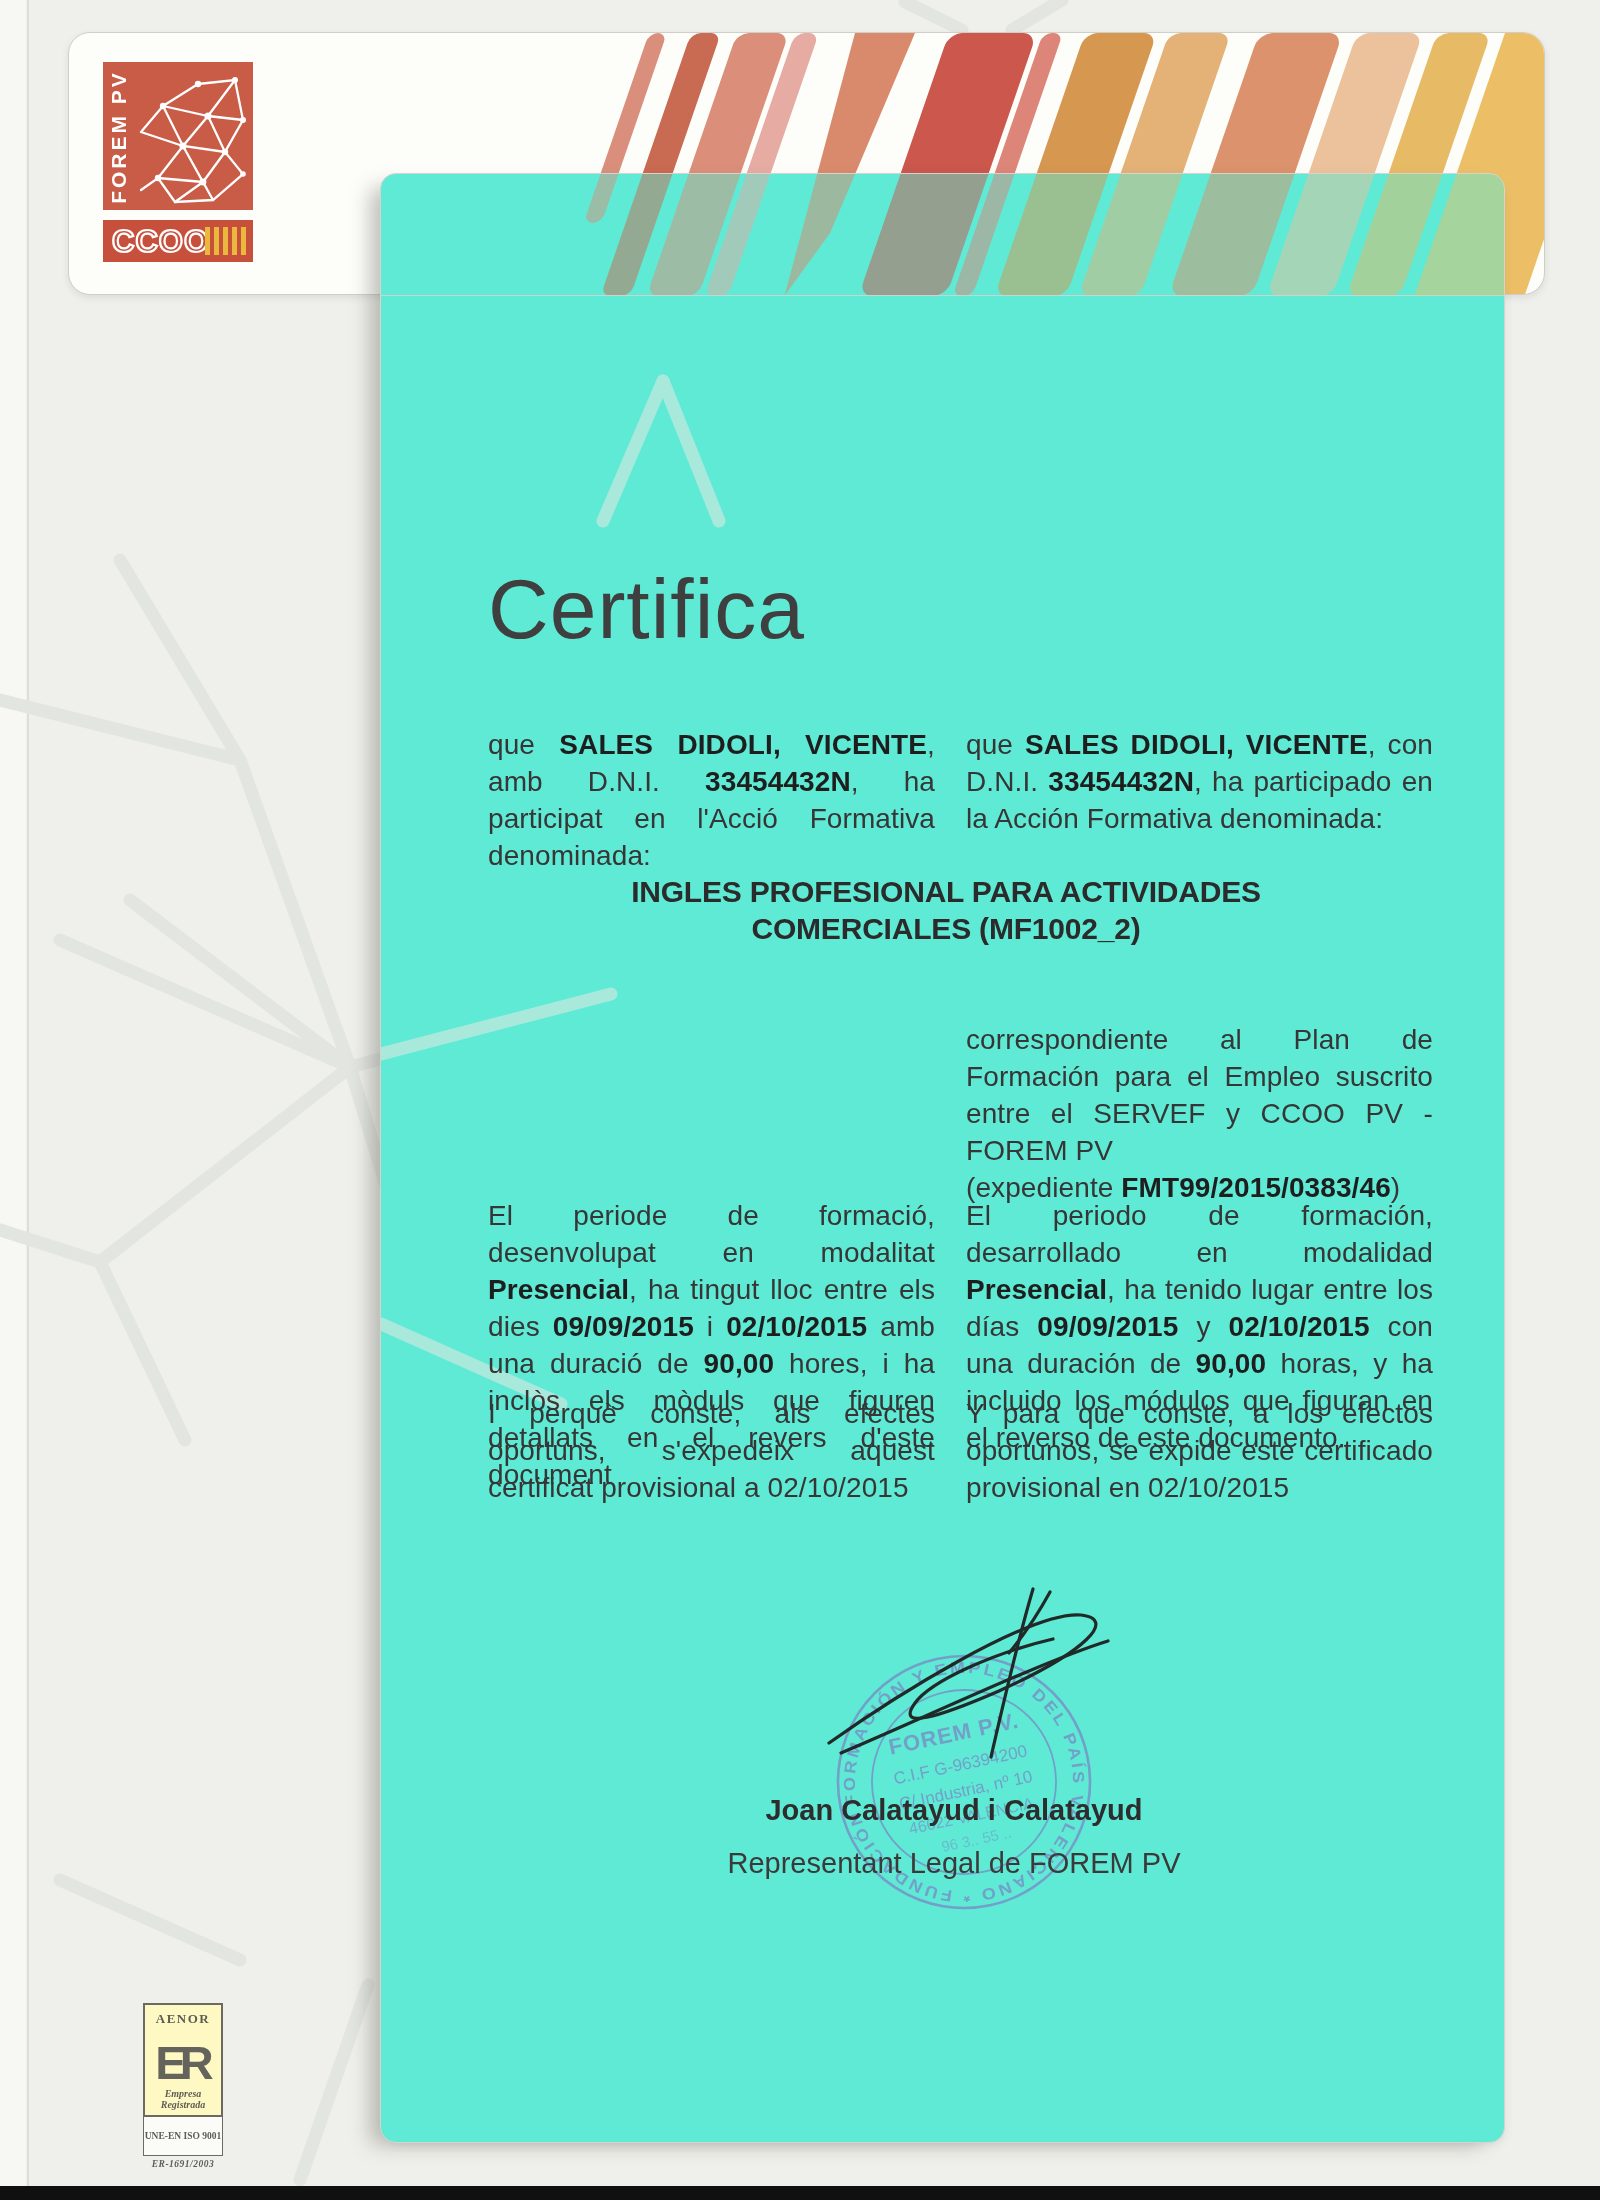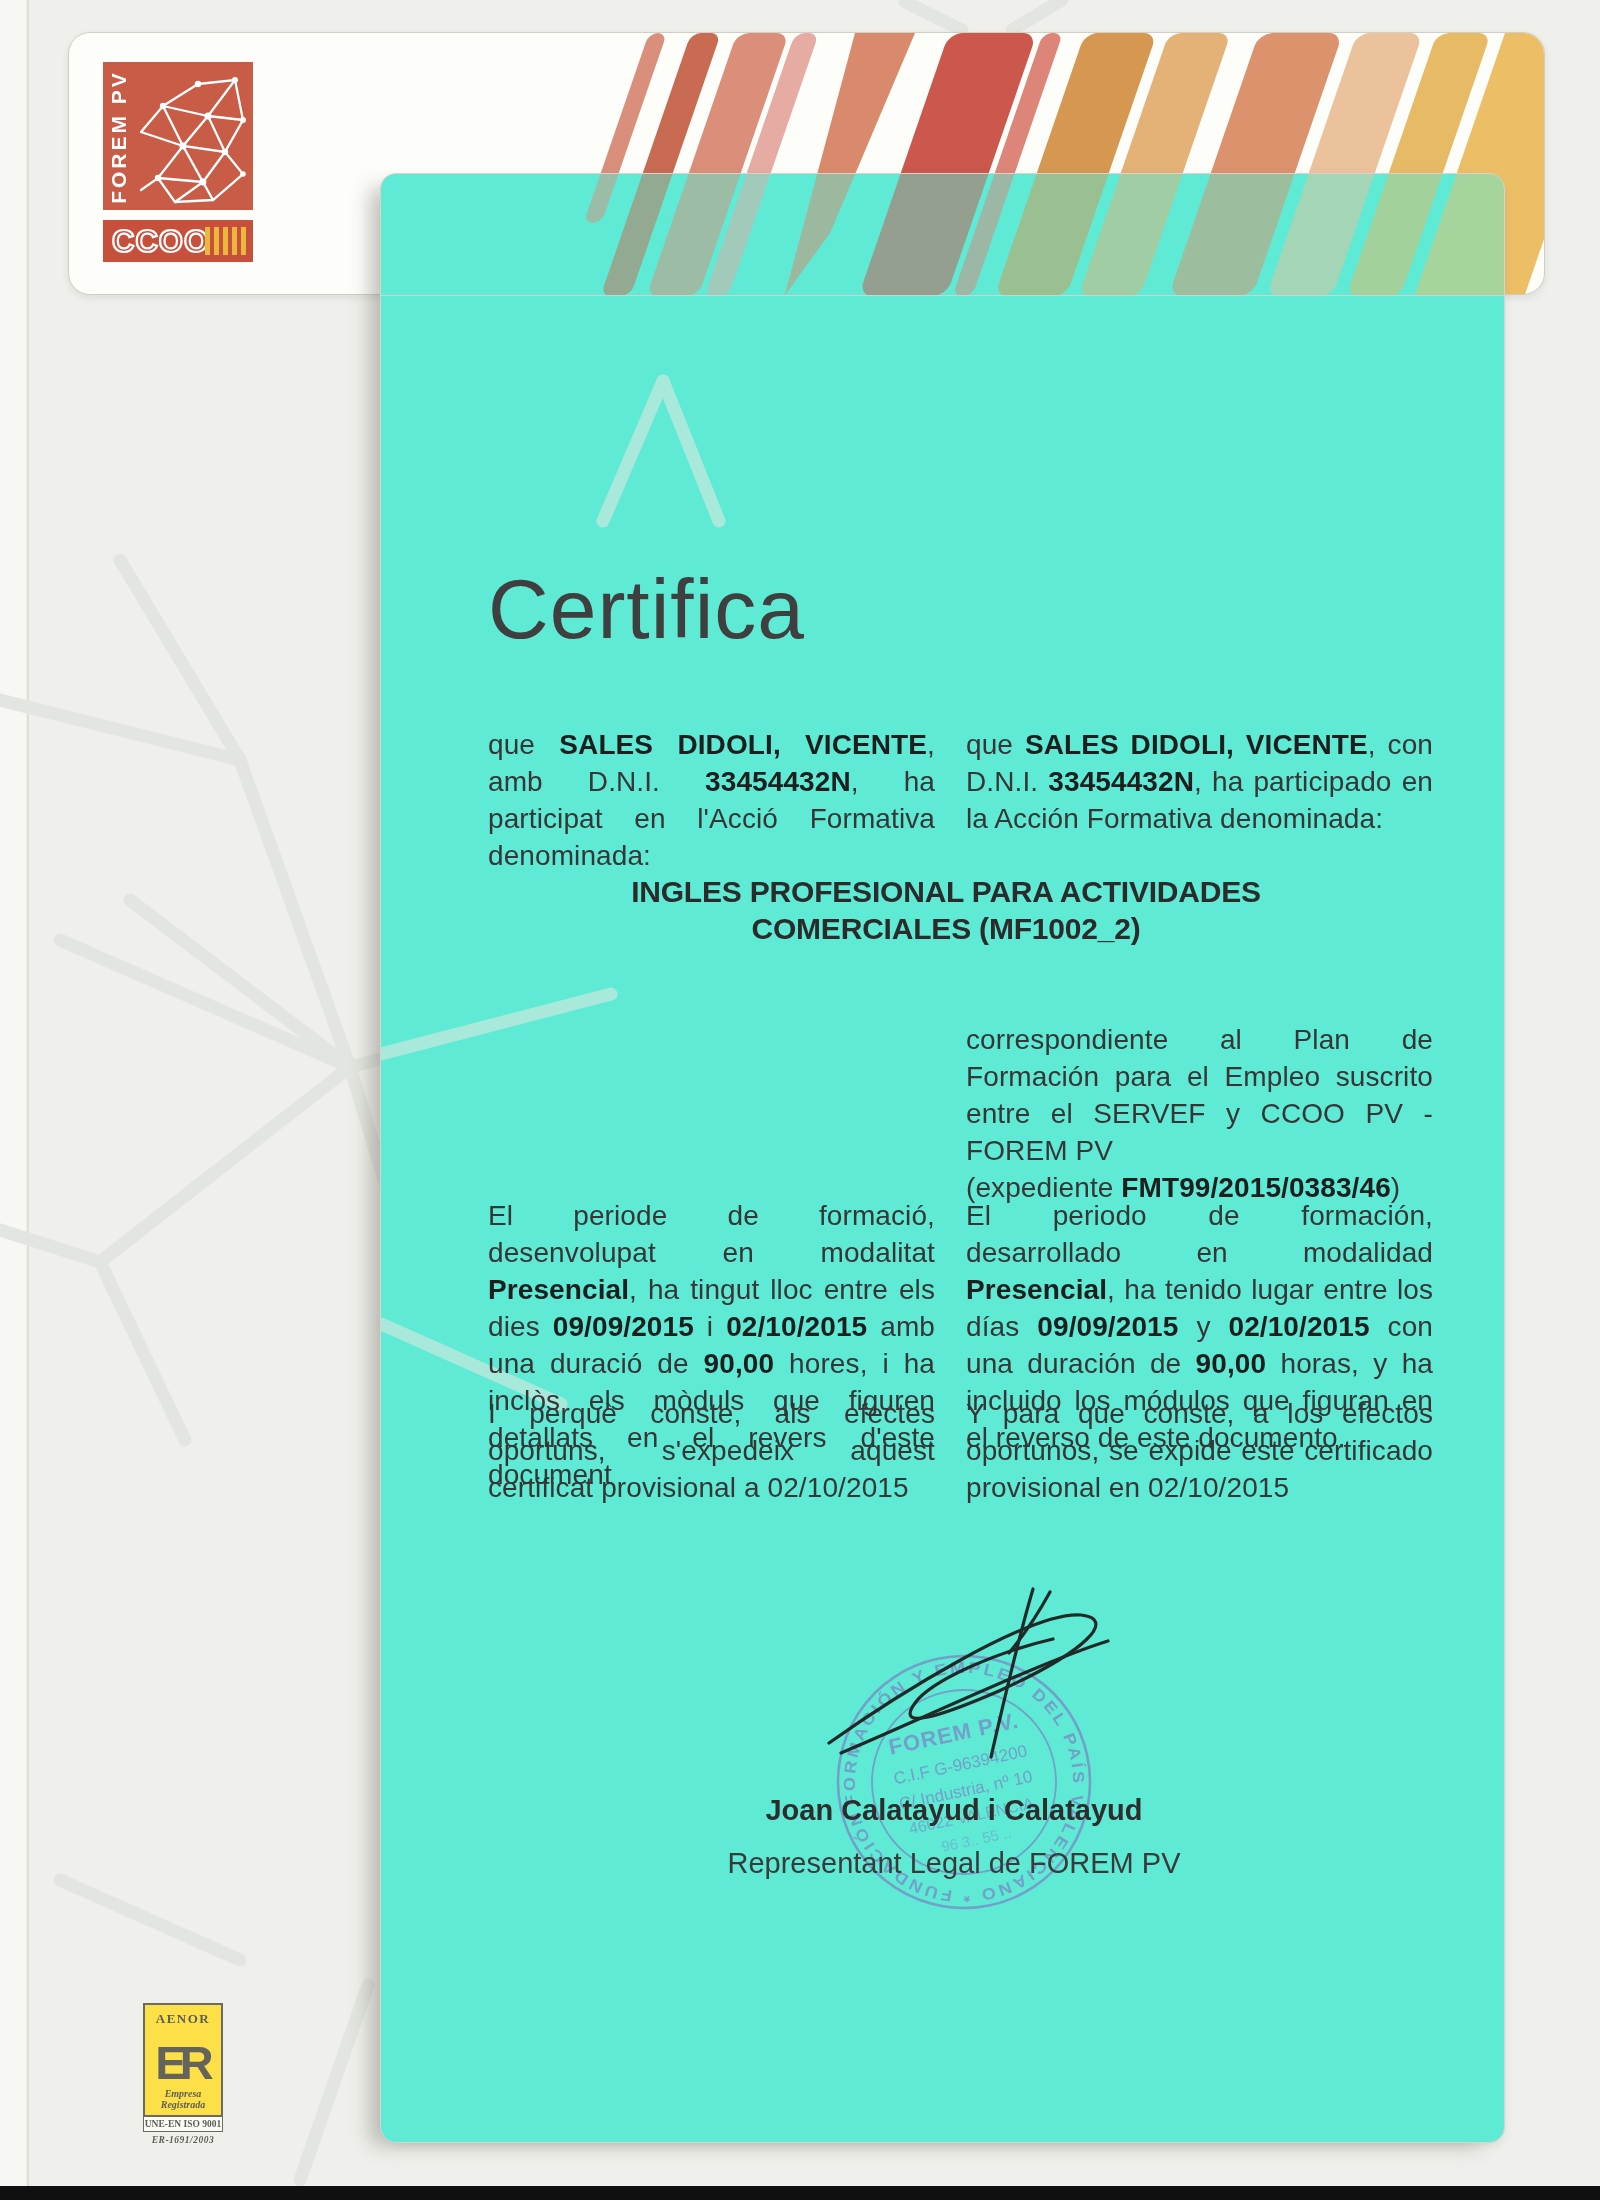--- a/index.html
+++ b/index.html
@@ -63,27 +63,27 @@
   
   .stamp { position:absolute; left:443px; top:1468px; width:280px; height:280px; opacity:.88; }
   .signature { position:absolute; left:440px; top:1409px; }
   .sig-block { position:absolute; left:300px; top:1620px; width:546px; text-align:center; color:#2d2d2d; }
   .sig-name { font-size:29px; font-weight:bold; }
   .sig-role { font-size:29px; margin-top:20px; color:#3a3a3a; }
 
   
   .aenor { position:absolute; left:143px; top:2003px; width:80px; color:#5d5d56;
            font-family:"Liberation Serif", serif; text-align:center; }
-  .aenor-box { border:2px solid #6a6a62; background:#fde047; padding:6px 2px 4px 2px; }
+  .aenor-box { border:2px solid #6a6a62; background:#fef9c3; padding:6px 2px 4px 2px; }
   .aenor-brand { font-size:13px; font-weight:bold; letter-spacing:1.5px; }
   .aenor-er { font-size:47px; font-weight:bold; letter-spacing:-7px; line-height:.95;
               color:#64645c; margin:14px 0 2px -4px; font-family:"Liberation Sans", sans-serif; }
   .aenor-sub { font-size:10px; font-style:italic; font-weight:bold; line-height:1.15; }
   .aenor-iso { border:1.5px solid #6a6a62; border-top:none; font-size:9.5px; font-weight:bold;
-               padding:2px 0; background:#fbfbf7; }
+               padding:14px 0; background:#fbfbf7; }
   .aenor-reg { font-size:9.5px; font-style:italic; padding-top:3px; letter-spacing:.5px;font-weight:bold; }
 </style>
 </head>
 <body>
 
 <svg width="0" height="0" style="position:absolute">
   <defs>
     <g id="strokes-def">
       <g transform="skewX(-19)">
         <rect x="580" y="0" width="18" height="190" rx="9" fill="#d98f7c"></rect>

